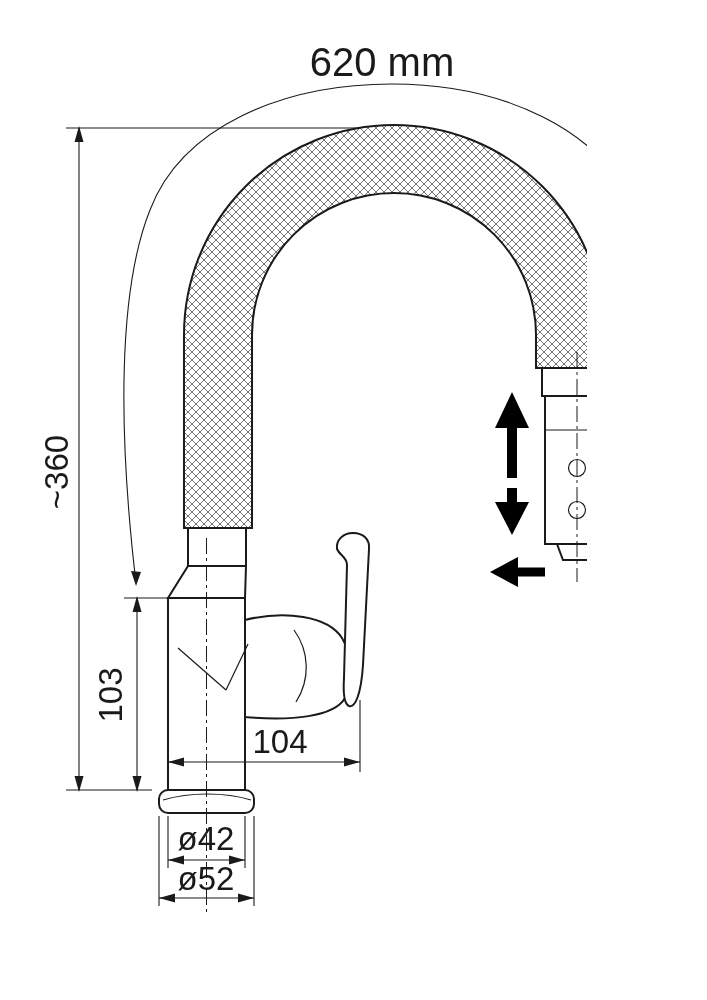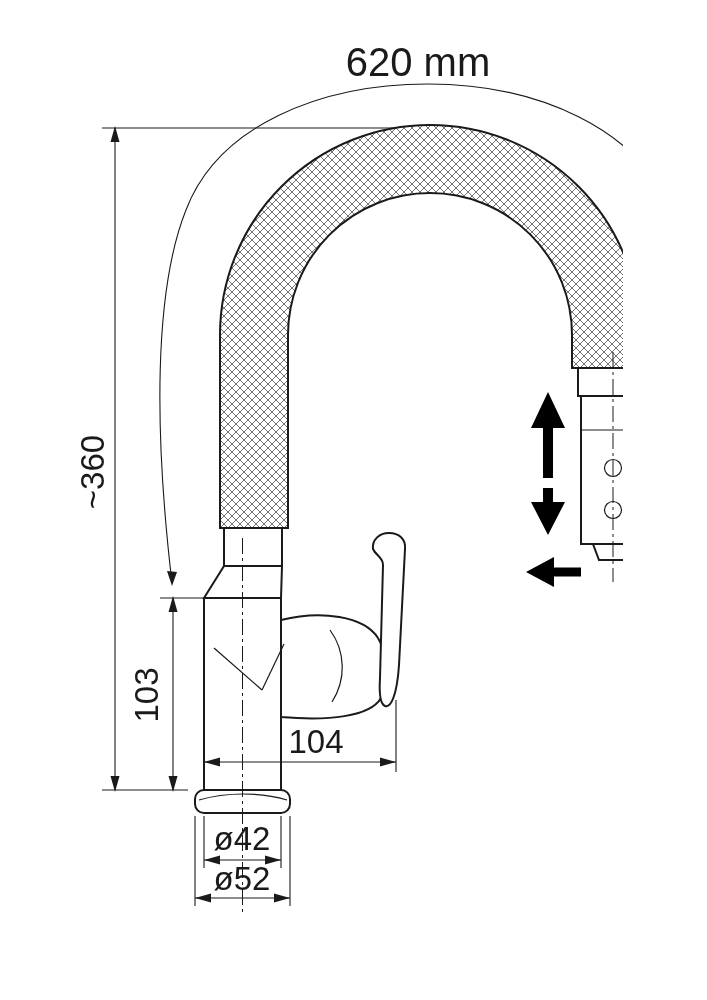--- a/index.html
+++ b/index.html
@@ -1,18 +1,18 @@
 <!DOCTYPE html>
 <html><head>
 <meta charset="utf-8">
 <style>
   html,body{margin:0;padding:0;background:#ffffff;}
   .stage{
     position:relative;width:587px;height:1000px;background:#ffffff;
-    font-family:"Liberation Sans", sans-serif;overflow:hidden;margin-left:36px;
+    font-family:"Liberation Sans", sans-serif;overflow:hidden;
   }
   svg{display:block;}
   .dimtext{font-size:33px;fill:#1a1a1a;}
   .dimtext-big{font-size:40px;fill:#1a1a1a;}
 </style>
 </head>
 <body>
 
 <div class="stage">
 <svg width="707" height="1000" viewBox="0 0 707 1000">

